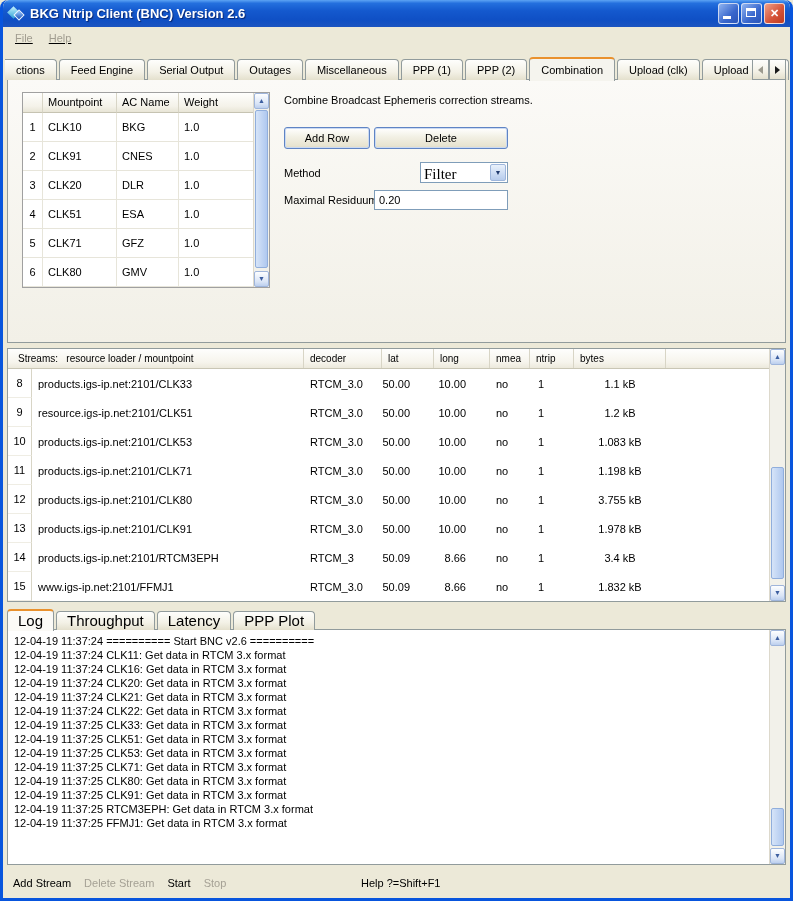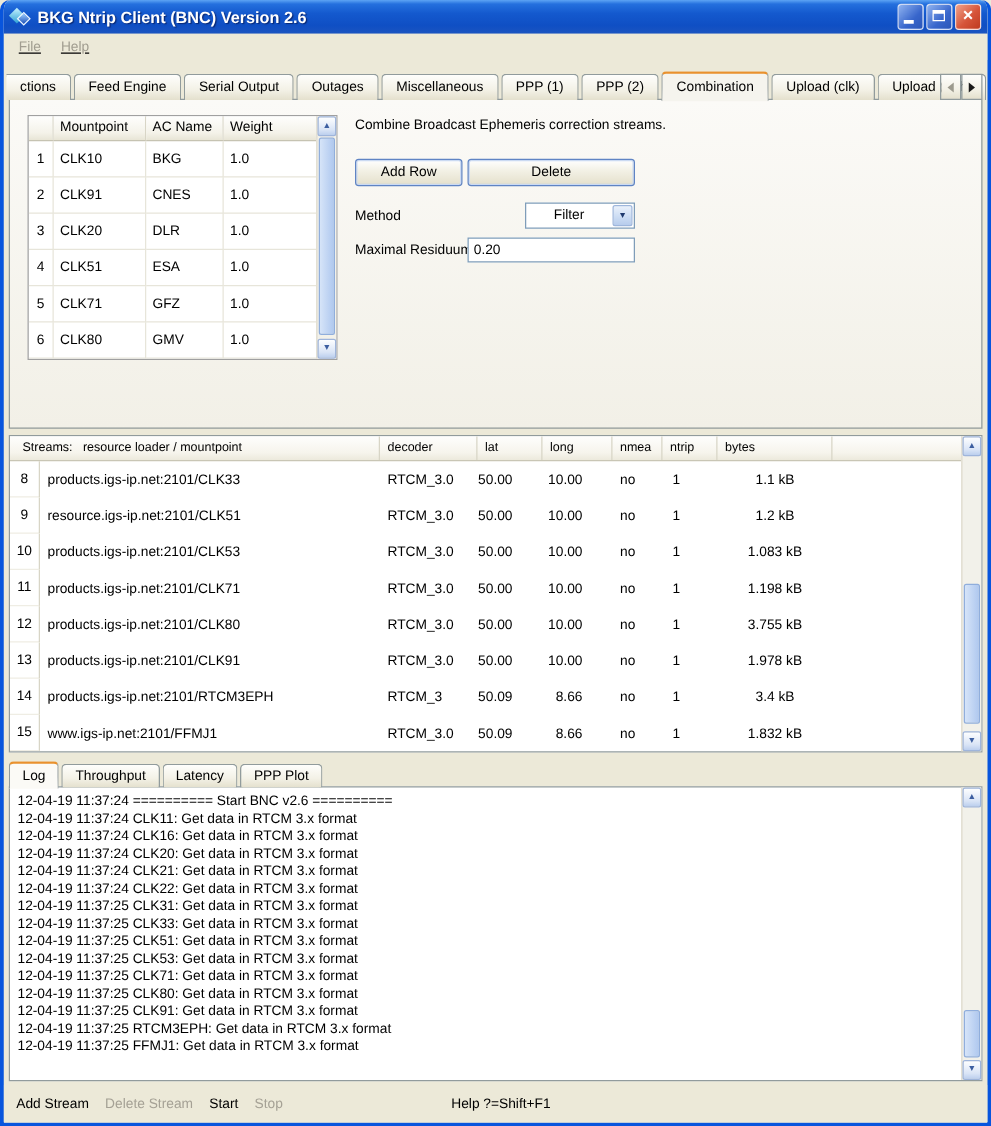--- a/index.html
+++ b/index.html
@@ -76,21 +76,21 @@
   .xpbtn { position:absolute; height:22px; font-size:11px; color:#000;
            background:linear-gradient(#FFFFFF,#F2F0E4 45%,#E7E3D0 90%,#DBD6C0);
            border:1px solid #5F84C4; border-radius:3px; box-shadow:inset 0 0 0 1px #CBDAF2; }
   .btn-addrow { left:276px; top:47px; width:86px; }
   .btn-delete { left:366px; top:47px; width:134px; }
   .lbl { position:absolute; font-size:11px; color:#000; }
   .lbl-method { left:276px; top:87px; }
   .lbl-resid { left:276px; top:114px; }
   .combo { position:absolute; left:412px; top:82px; width:88px; height:21px; background:#fff;
            border:1px solid #7F9DB9; }
-  .combo-text { position:absolute; left:22px; top:3px; font-size:11px; }
+  .combo-text { position:absolute; left:3px; top:3px; font-size:15px;font-family:Liberation Serif, serif; }
   .combo-btn { position:absolute; right:1px; top:1px; width:16px; height:17px;
                background:linear-gradient(#EAF1FB,#CADBF3 60%,#B7CCEC); border:1px solid #9EB6DC;
                border-radius:2px; font-size:7px; color:#1F3A6E; text-align:center; line-height:15px; }
   .xpinput { position:absolute; left:366px; top:110px; width:134px; height:20px; border:1px solid #7F9DB9;
              font-size:11px; padding:0 4px; background:#fff; }
 
   
   .streams { position:absolute; top:348px; left:4px; width:779px; height:254px; background:#fff;
              border:1px solid #919B9C; display:flex; }
   .streams-inner { flex:1; overflow:hidden; }
@@ -113,21 +113,21 @@
   .s-dec { width:78px; padding-left:6px; }
   .s-lat { width:52px; justify-content:flex-end; padding-right:24px; }
   .s-long { width:56px; justify-content:flex-end; padding-right:24px; }
   .s-nmea { width:40px; padding-left:6px; }
   .s-ntrip { width:44px; padding-left:8px; }
   .s-bytes { width:92px; justify-content:center; }
   .s-fill { flex:1; }
 
   
   .btabbar { position:absolute; top:608px; left:4px; height:22px; display:flex; align-items:flex-end; z-index:2; }
-  .btab { height:19px; line-height:18px; padding:0 10px; font-size:11px;
+  .btab { height:19px; line-height:18px; padding:0 10px; font-size:15px;
           background:linear-gradient(#FEFEFC,#F3F1E6 60%,#E4E0CD);
           border:1px solid #919B9C; border-bottom:none; border-radius:4px 4px 0 0; margin-right:2px; }
   .btab.selected { height:22px; line-height:20px; background:#FBFAF6; border-top:2px solid #E9912D;
                    margin-bottom:-1px; position:relative; z-index:4; }
 
   
   .logpanel { position:absolute; top:629px; left:4px; width:779px; height:236px; background:#fff;
               border:1px solid #919B9C; z-index:1; }
   .logtext { position:absolute; left:6px; top:4px; right:22px; bottom:3px; overflow:hidden; }
   .logline { font-size:11px; line-height:14px; white-space:pre; color:#000; }
@@ -372,21 +372,20 @@
     </div>
 
   <div class="logpanel">
     <div class="logtext">
         <div class="logline">12-04-19 11:37:24 ========== Start BNC v2.6 ==========</div>
         <div class="logline">12-04-19 11:37:24 CLK11: Get data in RTCM 3.x format</div>
         <div class="logline">12-04-19 11:37:24 CLK16: Get data in RTCM 3.x format</div>
         <div class="logline">12-04-19 11:37:24 CLK20: Get data in RTCM 3.x format</div>
         <div class="logline">12-04-19 11:37:24 CLK21: Get data in RTCM 3.x format</div>
         <div class="logline">12-04-19 11:37:24 CLK22: Get data in RTCM 3.x format</div>
-        <div class="logline">12-04-19 11:37:25 CLK31: Get data in RTCM 3.x format</div>
         <div class="logline">12-04-19 11:37:25 CLK33: Get data in RTCM 3.x format</div>
         <div class="logline">12-04-19 11:37:25 CLK51: Get data in RTCM 3.x format</div>
         <div class="logline">12-04-19 11:37:25 CLK53: Get data in RTCM 3.x format</div>
         <div class="logline">12-04-19 11:37:25 CLK71: Get data in RTCM 3.x format</div>
         <div class="logline">12-04-19 11:37:25 CLK80: Get data in RTCM 3.x format</div>
         <div class="logline">12-04-19 11:37:25 CLK91: Get data in RTCM 3.x format</div>
         <div class="logline">12-04-19 11:37:25 RTCM3EPH: Get data in RTCM 3.x format</div>
         <div class="logline">12-04-19 11:37:25 FFMJ1: Get data in RTCM 3.x format</div>
       </div>
     <div class="vsbar log-sbar">

